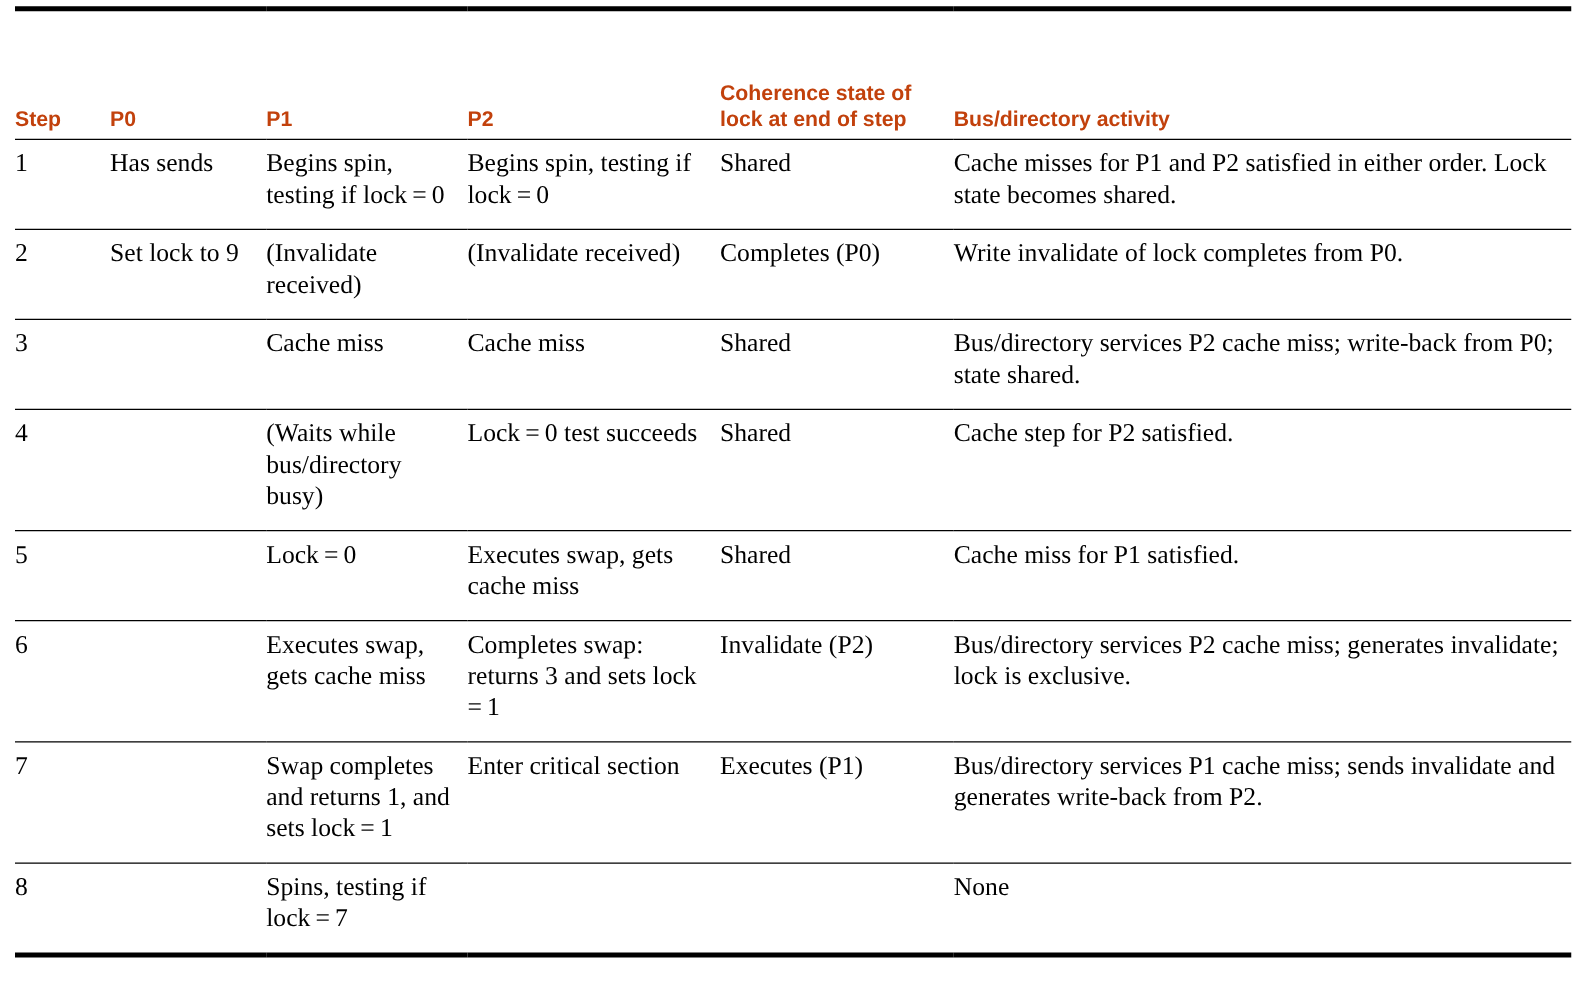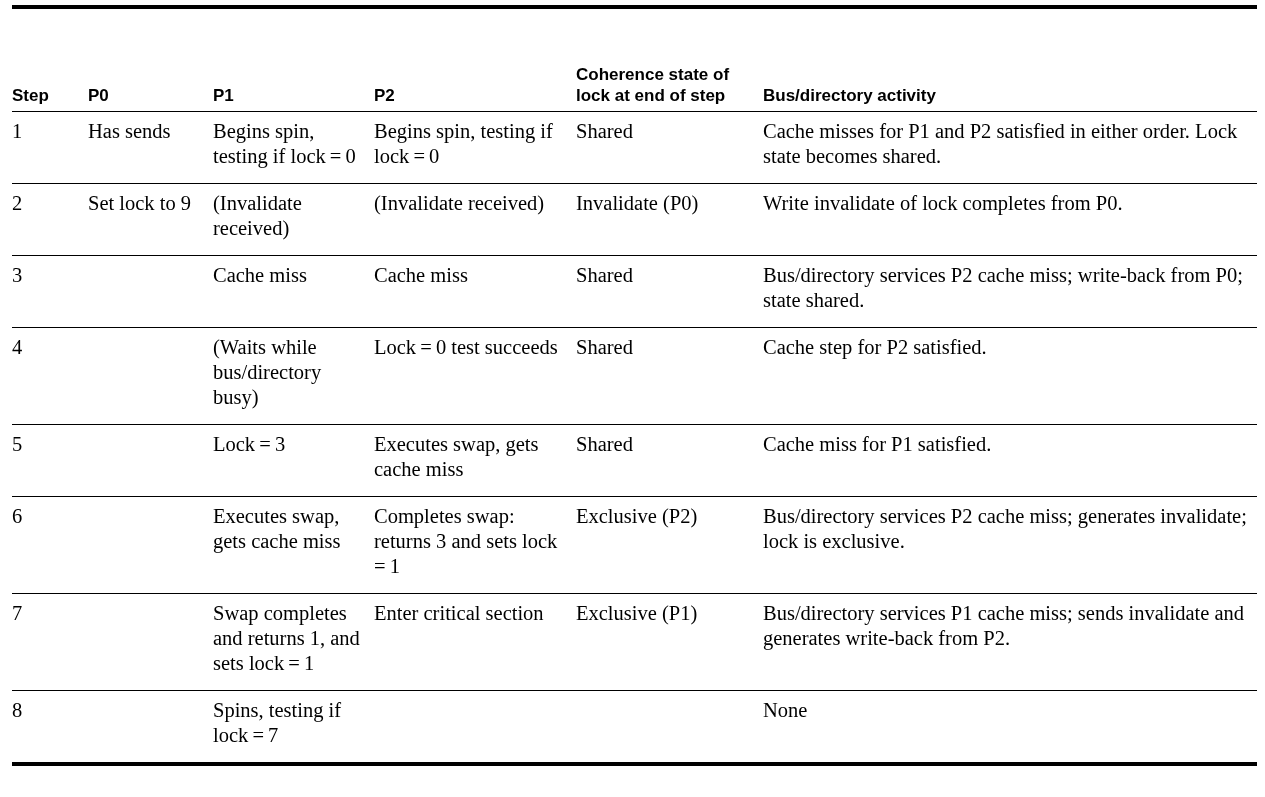--- a/index.html
+++ b/index.html
@@ -37,21 +37,21 @@
 
   thead th {
     font-family: "Liberation Sans", sans-serif;
     font-weight: bold;
     font-size: 17px;
     line-height: 21px;
     text-align: left;
     vertical-align: bottom;
     padding: 0 10px 5px 0;
     border-bottom: 1.5px solid #000;
-    color: #000000;
+    color: #c2410c;
   }
   thead tr {
     height: 104px;
   }
 
   tbody td {
     font-family: "Liberation Serif", serif;
     font-weight: normal;
     font-size: 20.5px;
     line-height: 25px;
@@ -103,21 +103,21 @@
         <td>Begins spin, testing if lock = 0</td>
         <td>Begins spin, testing if lock = 0</td>
         <td>Shared</td>
         <td>Cache misses for P1 and P2 satisfied in either order. Lock state becomes shared.</td>
       </tr>
       <tr>
         <td>2</td>
         <td>Set lock to 9</td>
         <td>(Invalidate received)</td>
         <td>(Invalidate received)</td>
-        <td>Invalidate (P0)</td>
+        <td>Completes (P0)</td>
         <td>Write invalidate of lock completes from P0.</td>
       </tr>
       <tr>
         <td>3</td>
         <td></td>
         <td>Cache miss</td>
         <td>Cache miss</td>
         <td>Shared</td>
         <td>Bus/directory services P2 cache miss; write-back from P0; state shared.</td>
       </tr>
@@ -125,39 +125,39 @@
         <td>4</td>
         <td></td>
         <td>(Waits while bus/directory busy)</td>
         <td>Lock = 0 test succeeds</td>
         <td>Shared</td>
         <td>Cache step for P2 satisfied.</td>
       </tr>
       <tr>
         <td>5</td>
         <td></td>
-        <td>Lock = 3</td>
+        <td>Lock = 0</td>
         <td>Executes swap, gets cache miss</td>
         <td>Shared</td>
         <td>Cache miss for P1 satisfied.</td>
       </tr>
       <tr>
         <td>6</td>
         <td></td>
         <td>Executes swap, gets cache miss</td>
         <td>Completes swap: returns 3 and sets lock = 1</td>
-        <td>Exclusive (P2)</td>
+        <td>Invalidate (P2)</td>
         <td>Bus/directory services P2 cache miss; generates invalidate; lock is exclusive.</td>
       </tr>
       <tr>
         <td>7</td>
         <td></td>
         <td>Swap completes and returns 1, and sets lock = 1</td>
         <td>Enter critical section</td>
-        <td>Exclusive (P1)</td>
+        <td>Executes (P1)</td>
         <td>Bus/directory services P1 cache miss; sends invalidate and generates write-back from P2.</td>
       </tr>
       <tr>
         <td>8</td>
         <td></td>
         <td>Spins, testing if lock = 7</td>
         <td></td>
         <td></td>
         <td>None</td>
       </tr>

